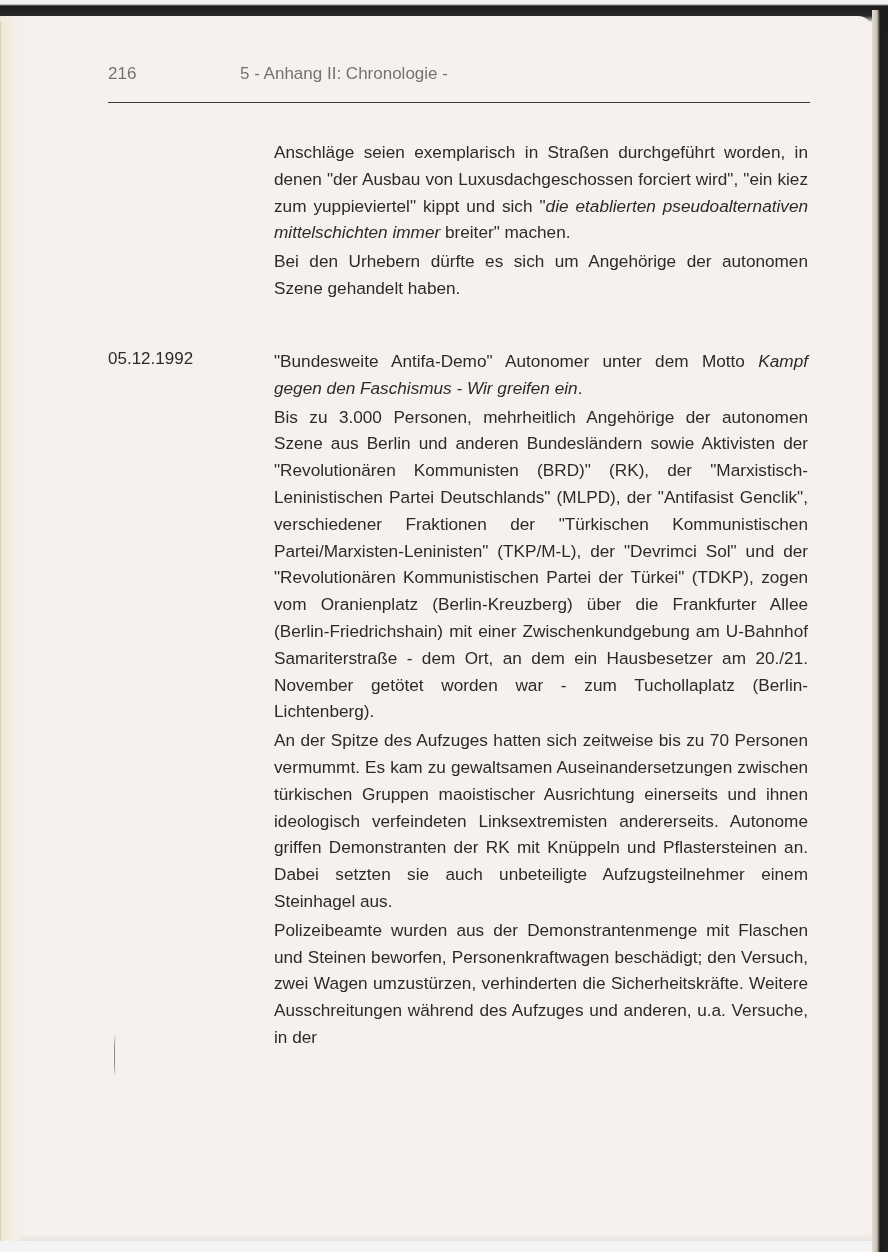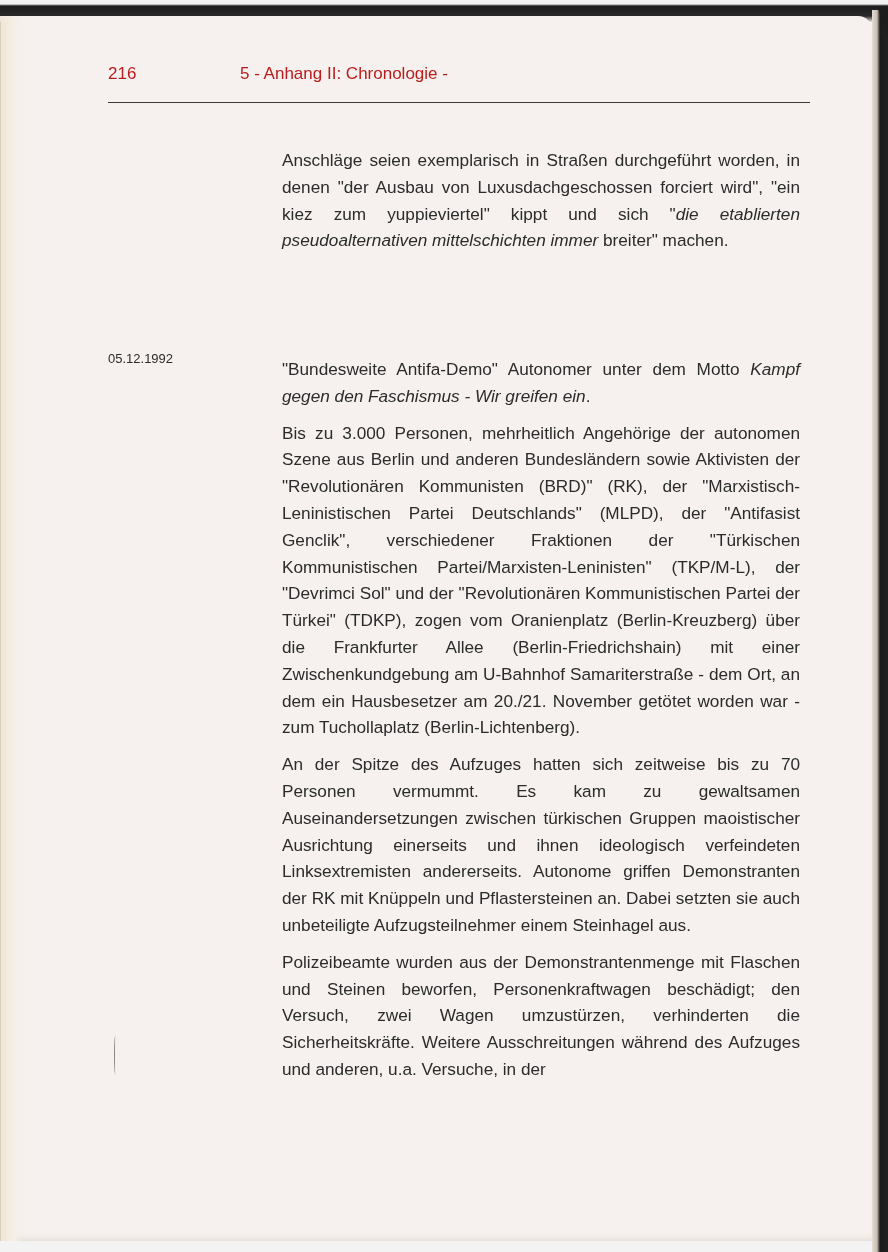--- a/index.html
+++ b/index.html
@@ -30,37 +30,37 @@
       position: absolute; left: 0; bottom: 0; width: 872px; height: 11px;
       background: #f3f3f3;
     }
     .leftedge {
       position: absolute; left: 0; top: 22px; width: 22px; height: 1220px;
       background: linear-gradient(90deg, #efe7d6, #f5efe7 60%, rgba(246,241,238,0));
       border-left: 1px solid #d9cdb8;
     }
     .header {
       position: absolute; left: 108px; top: 64px; width: 700px; height: 30px;
-      font-size: 17px; color: #b91c1c;
+      font-size: 17px; color: #737373;
     }
     .page-number { position: absolute; left: 0; top: 0; }
     .running-title { position: absolute; left: 132px; top: 0; }
     .rule {
       position: absolute; left: 108px; top: 102px; width: 702px; height: 0;
       border-top: 1.5px solid #3a3a3a;
     }
     .body-text {
       position: absolute; left: 272px; width: 538px;
       font-size: 17.2px; line-height: 26.8px; color: #2b2b2b;
       text-align: justify;
     }
-    .body-text p { margin: 10px; }
+    .body-text p { margin: 2px; }
     .entry-date {
       position: absolute; left: 108px; top: 346px;
-      font-size: 13px; line-height: 26.8px; color: #2b2b2b;
+      font-size: 17px; line-height: 26.8px; color: #2b2b2b;
     }
     .it { font-style: italic; }
     .margin-mark {
       position: absolute; left: 114px; top: 1035px; width: 2px; height: 40px;
       border-left: 1px solid #8a8580; border-radius: 50%;
     }
   </style>
 </head>
 <body>
 
@@ -74,20 +74,23 @@
 <div class="header">
   <span class="page-number">216</span>
   <span class="running-title">5 - Anhang II: Chronologie -</span>
 </div>
 <div class="rule"></div>
 
 <div class="body-text" style="top:137px;">
   <p>
     <span>Anschläge seien exemplarisch in Straßen durchgeführt worden, in denen "der Ausbau von Luxusdachgeschossen forciert wird", "ein kiez zum yuppieviertel" kippt und sich "</span><span class="it">die etablierten pseudoalternativen mittelschichten immer</span><span> breiter" machen.</span>
   </p>
+  <p>
+    <span>Bei den Urhebern dürfte es sich um Angehörige der autonomen Szene gehandelt haben.</span>
+  </p>
 </div>
 
 <div class="entry-date">05.12.1992</div>
 
 <div class="body-text" style="top:346px;">
   <p>
     <span>"Bundesweite Antifa-Demo" Autonomer unter dem Motto </span><span class="it">Kampf gegen den Faschismus - Wir greifen ein</span><span>.</span>
   </p>
   <p>
     <span>Bis zu 3.000 Personen, mehrheitlich Angehörige der autonomen Szene aus Berlin und anderen Bundesländern sowie Aktivisten der "Revolutionären Kommunisten (BRD)" (RK), der "Marxistisch-Leninistischen Partei Deutschlands" (MLPD), der "Antifasist Genclik", verschiedener Fraktionen der "Türkischen Kommunistischen Partei/Marxisten-Leninisten" (TKP/M-L), der "Devrimci Sol" und der "Revolutionären Kommunistischen Partei der Türkei" (TDKP), zogen vom Oranienplatz (Berlin-Kreuzberg) über die Frankfurter Allee (Berlin-Friedrichshain) mit einer Zwischenkundgebung am U-Bahnhof Samariterstraße - dem Ort, an dem ein Hausbesetzer am 20./21. November getötet worden war - zum Tuchollaplatz (Berlin-Lichtenberg).</span>

